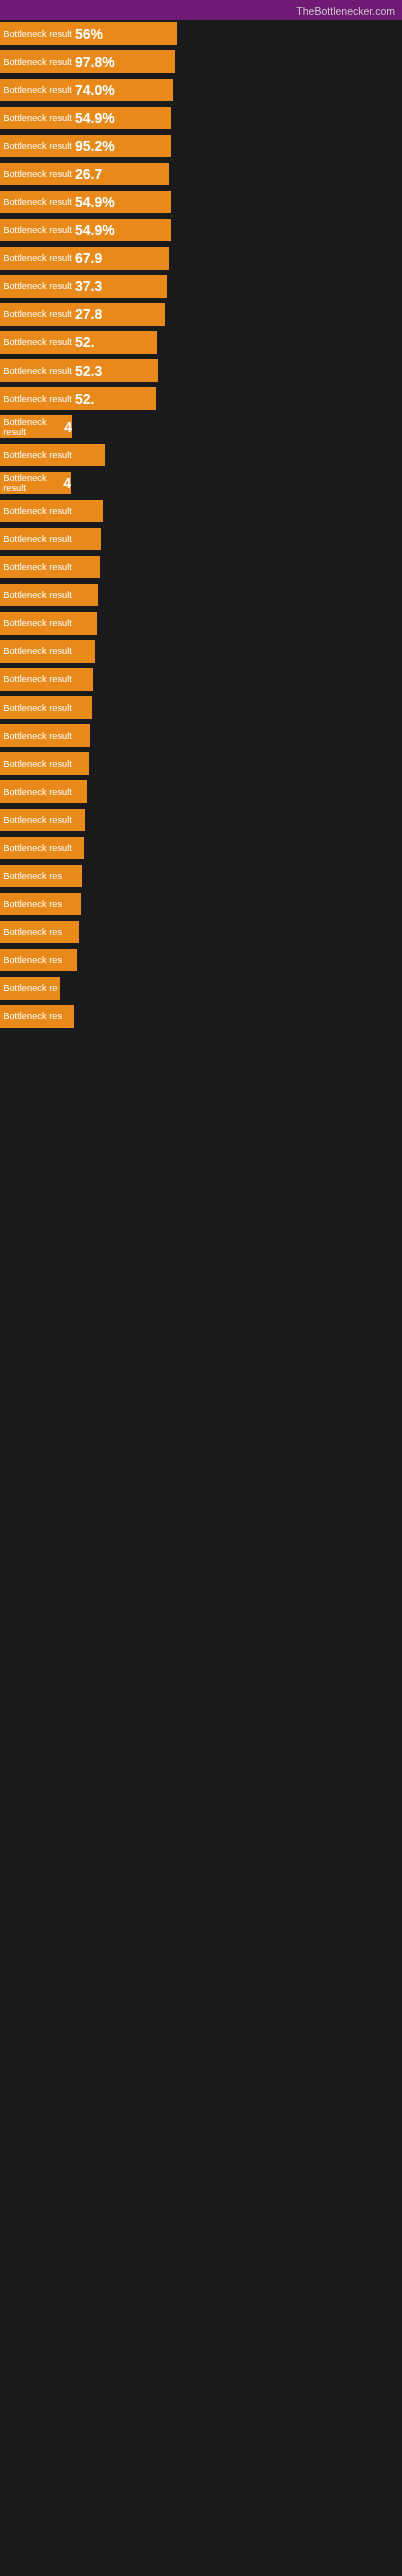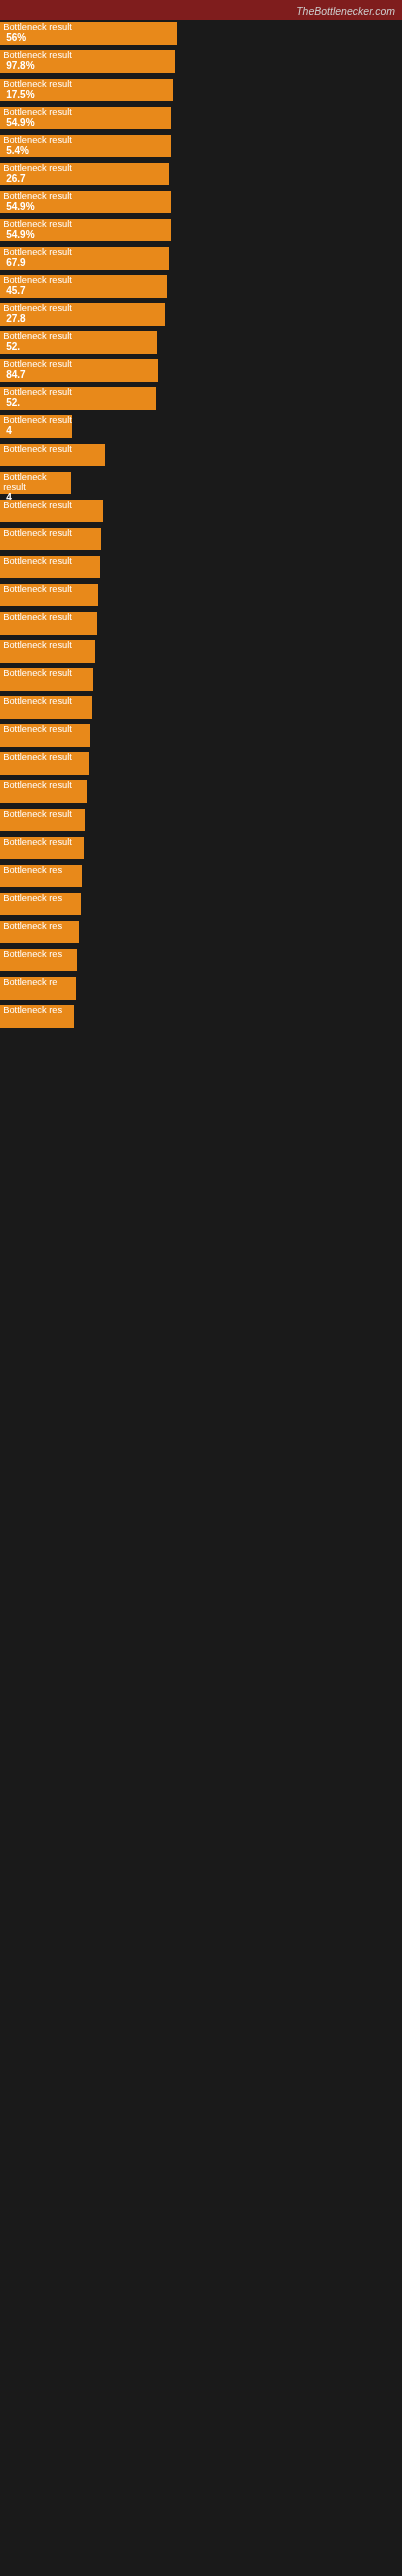--- a/index.html
+++ b/index.html
@@ -3,44 +3,43 @@
   <meta charset="utf-8">
   <style>
     * { margin: 0; padding: 0; box-sizing: border-box; }
     body {
       background: #1a1a1a;
       font-family: Arial, sans-serif;
       width: 403px;
       min-height: 2576px;
     }
     .header {
-      background: #7f1d1d;
+      background: #701a75;
       text-align: right;
       padding: 4.8px 8px 3.2px 0;
       color: #ccc;
       font-size: 10.5px;
-      font-style: italic;
     }
     .bar-container {
       position: relative;
       height: 22.5px;
       display: flex;
       align-items: center;
     }
     .bar {
       height: 22.5px;
       background: #e8891a;
       display: flex;
+      align-items: center;
       padding-left: 3.2px;
       min-width: 3.2px;
-      flex-direction: column;
     }
     .bar-value {
       color: #fff;
-      font-size: 10px;
+      font-size: 14px;
       font-weight: bold;
       padding-left: 3px;
       white-space: nowrap;
     }
     .row-wrapper {
       padding: 2.4px 0;
     }
     .bar-text {
       font-size: 9.3px;
       color: #fff;
@@ -68,37 +67,37 @@
         <div class="bar" style="width: 175px;">
           <span class="bar-text">Bottleneck result</span>
           <span class="bar-value">97.8%</span>
         </div>
       </div>
     </div>
     <div class="row-wrapper" style="padding-bottom: 3.2px;">
       <div class="bar-container">
         <div class="bar" style="width: 173px;">
           <span class="bar-text">Bottleneck result</span>
-          <span class="bar-value">17.5%</span>
+          <span class="bar-value">74.0%</span>
         </div>
       </div>
     </div>
     <div class="row-wrapper" style="padding-bottom: 3.2px;">
       <div class="bar-container">
         <div class="bar" style="width: 171px;">
           <span class="bar-text">Bottleneck result</span>
           <span class="bar-value">54.9%</span>
         </div>
       </div>
     </div>
     <div class="row-wrapper" style="padding-bottom: 3.2px;">
       <div class="bar-container">
         <div class="bar" style="width: 171px;">
           <span class="bar-text">Bottleneck result</span>
-          <span class="bar-value">5.4%</span>
+          <span class="bar-value">95.2%</span>
         </div>
       </div>
     </div>
     <div class="row-wrapper" style="padding-bottom: 3.2px;">
       <div class="bar-container">
         <div class="bar" style="width: 169px;">
           <span class="bar-text">Bottleneck result</span>
           <span class="bar-value">26.7</span>
         </div>
       </div>
@@ -124,21 +123,21 @@
         <div class="bar" style="width: 169px;">
           <span class="bar-text">Bottleneck result</span>
           <span class="bar-value">67.9</span>
         </div>
       </div>
     </div>
     <div class="row-wrapper" style="padding-bottom: 3.2px;">
       <div class="bar-container">
         <div class="bar" style="width: 167px;">
           <span class="bar-text">Bottleneck result</span>
-          <span class="bar-value">45.7</span>
+          <span class="bar-value">37.3</span>
         </div>
       </div>
     </div>
     <div class="row-wrapper" style="padding-bottom: 3.2px;">
       <div class="bar-container">
         <div class="bar" style="width: 165px;">
           <span class="bar-text">Bottleneck result</span>
           <span class="bar-value">27.8</span>
         </div>
       </div>
@@ -148,21 +147,21 @@
         <div class="bar" style="width: 157px;">
           <span class="bar-text">Bottleneck result</span>
           <span class="bar-value">52.</span>
         </div>
       </div>
     </div>
     <div class="row-wrapper" style="padding-bottom: 3.2px;">
       <div class="bar-container">
         <div class="bar" style="width: 158px;">
           <span class="bar-text">Bottleneck result</span>
-          <span class="bar-value">84.7</span>
+          <span class="bar-value">52.3</span>
         </div>
       </div>
     </div>
     <div class="row-wrapper" style="padding-bottom: 3.2px;">
       <div class="bar-container">
         <div class="bar" style="width: 156px;">
           <span class="bar-text">Bottleneck result</span>
           <span class="bar-value">52.</span>
         </div>
       </div>
@@ -304,21 +303,21 @@
     </div>
     <div class="row-wrapper" style="padding-bottom: 3.2px;">
       <div class="bar-container">
         <div class="bar" style="width: 77px;">
           <span class="bar-text">Bottleneck res</span>
         </div>
       </div>
     </div>
     <div class="row-wrapper" style="padding-bottom: 3.2px;">
       <div class="bar-container">
-        <div class="bar" style="width: 76px;">
+        <div class="bar" style="width: 60px;">
           <span class="bar-text">Bottleneck re</span>
         </div>
       </div>
     </div>
     <div class="row-wrapper" style="padding-bottom: 3.2px;">
       <div class="bar-container">
         <div class="bar" style="width: 74px;">
           <span class="bar-text">Bottleneck res</span>
         </div>
       </div>

